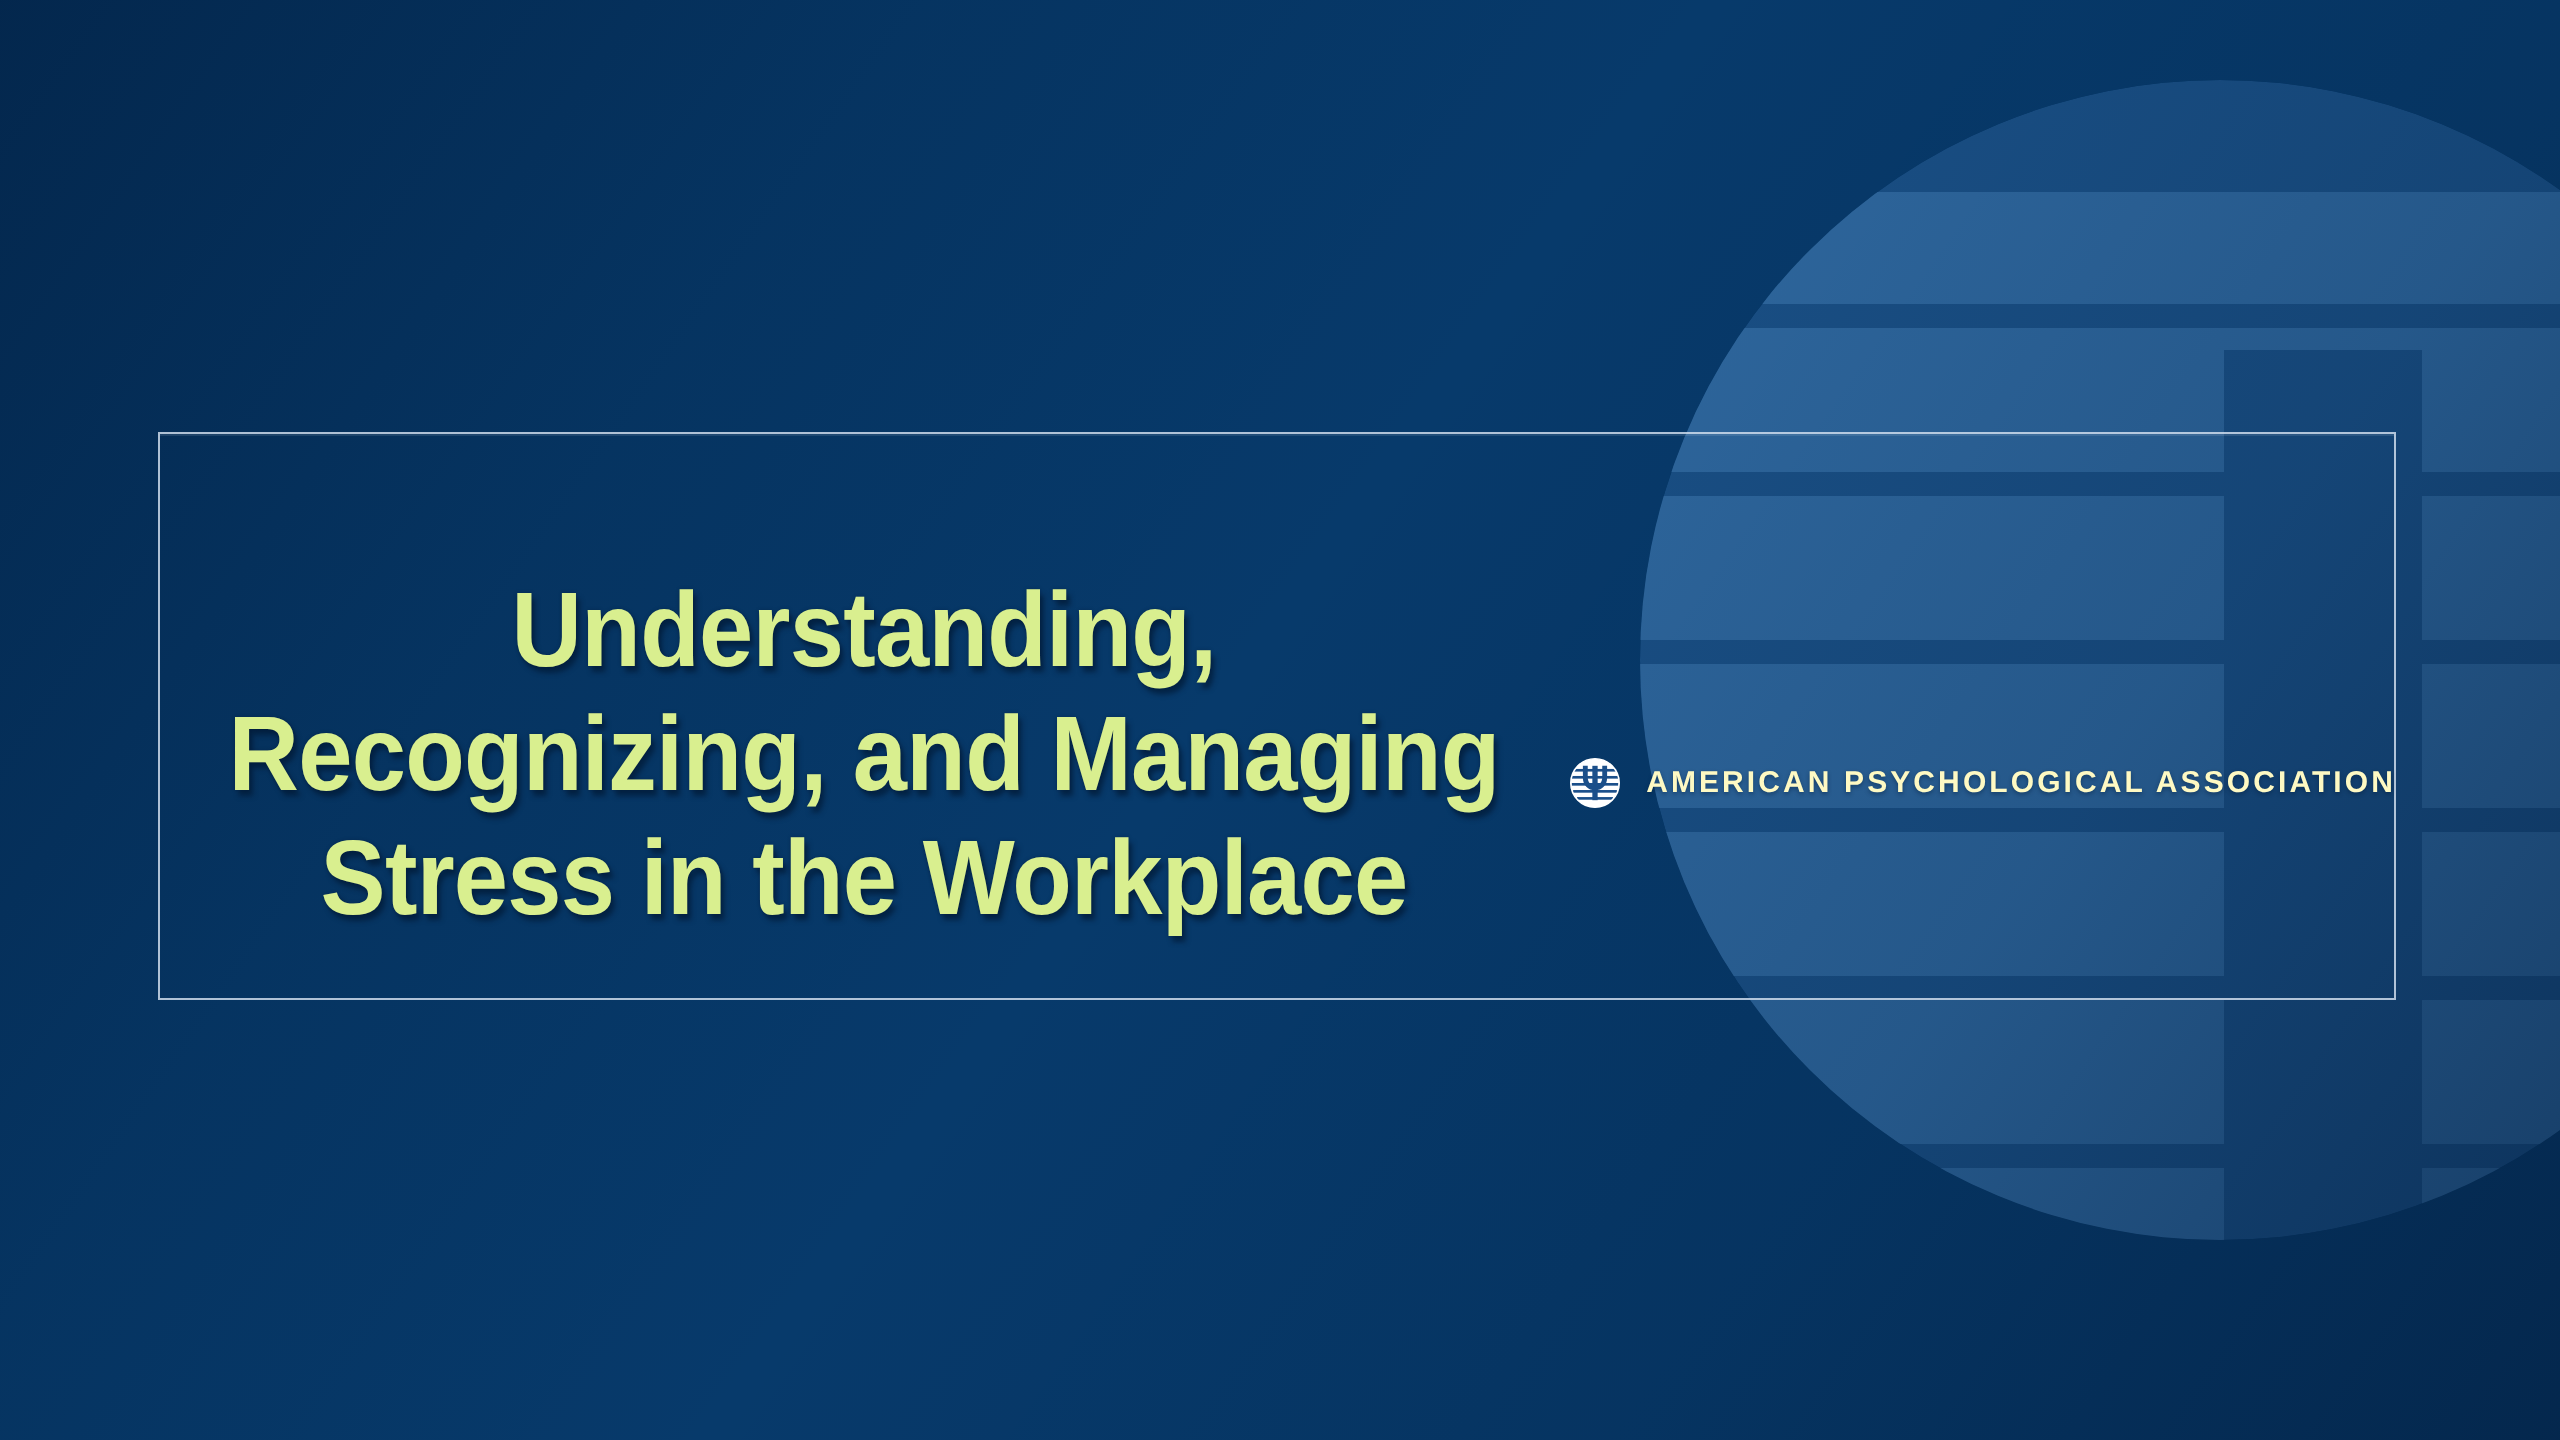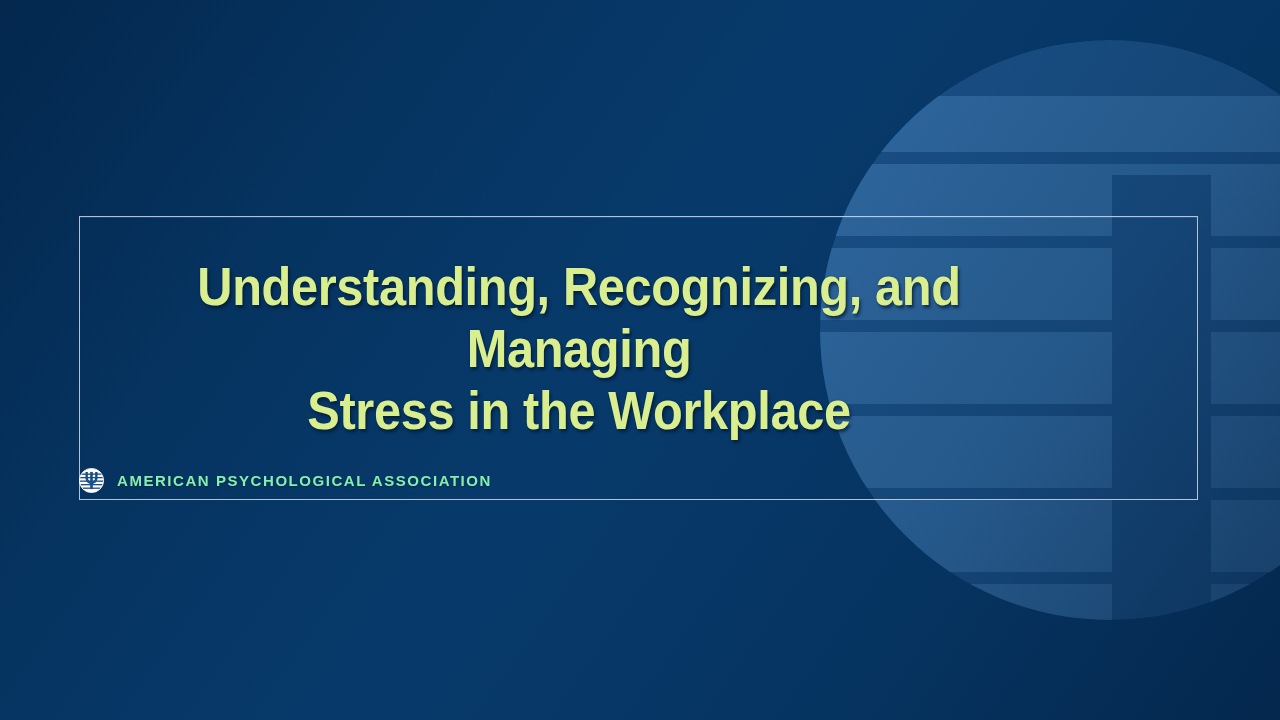--- a/index.html
+++ b/index.html
@@ -64,21 +64,21 @@
     box-shadow: 0 1px 0 rgba(255,255,255,0.10) inset;
   }
 
   .title-block {
     position: absolute;
     left: 79px;
     top: 216px;
     width: 1119px;
     height: 284px;
     display: flex;
-    flex-direction: column;
+    align-items: center;
     justify-content: flex-start;
     box-sizing: border-box;
     padding-top: 40px;
   }
 
   .title {
     color: #d9ef8f;
     font-family: "Liberation Sans", sans-serif;
     font-weight: bold;
     font-size: 53px;
@@ -100,21 +100,21 @@
     gap: 13px;
     margin-top: 26px;
   }
   .brand-logo {
     width: 25px;
     height: 25px;
     flex: 0 0 25px;
     display: block;
   }
   .brand-name {
-    color: #86efac;
+    color: #fef9c3;
     font-family: "Liberation Sans", sans-serif;
     font-weight: bold;
     font-size: 15px;
     letter-spacing: 1.55px;
     white-space: nowrap;
     text-shadow: 0 1px 2px rgba(2, 26, 56, 0.45);
   }
 </style>
 </head>
 <body>

